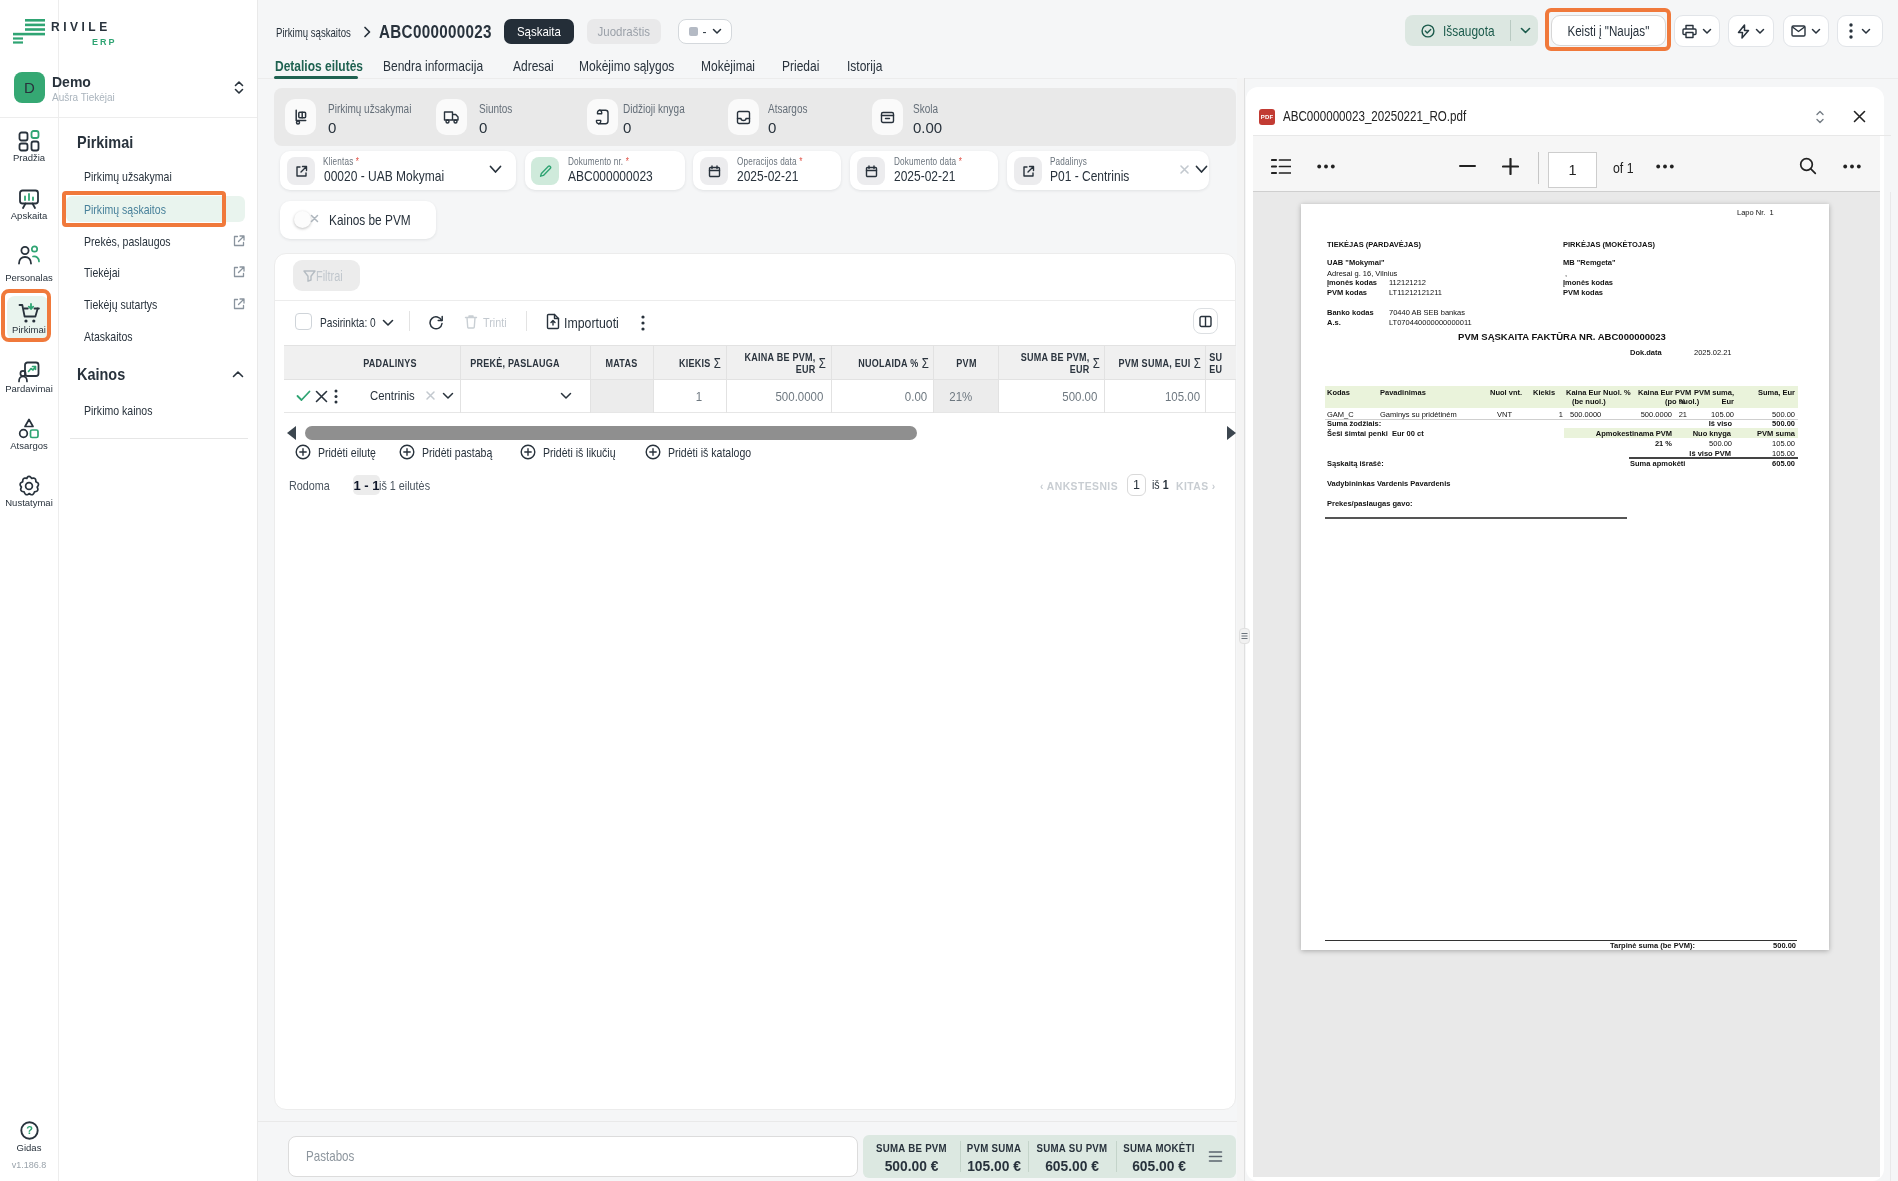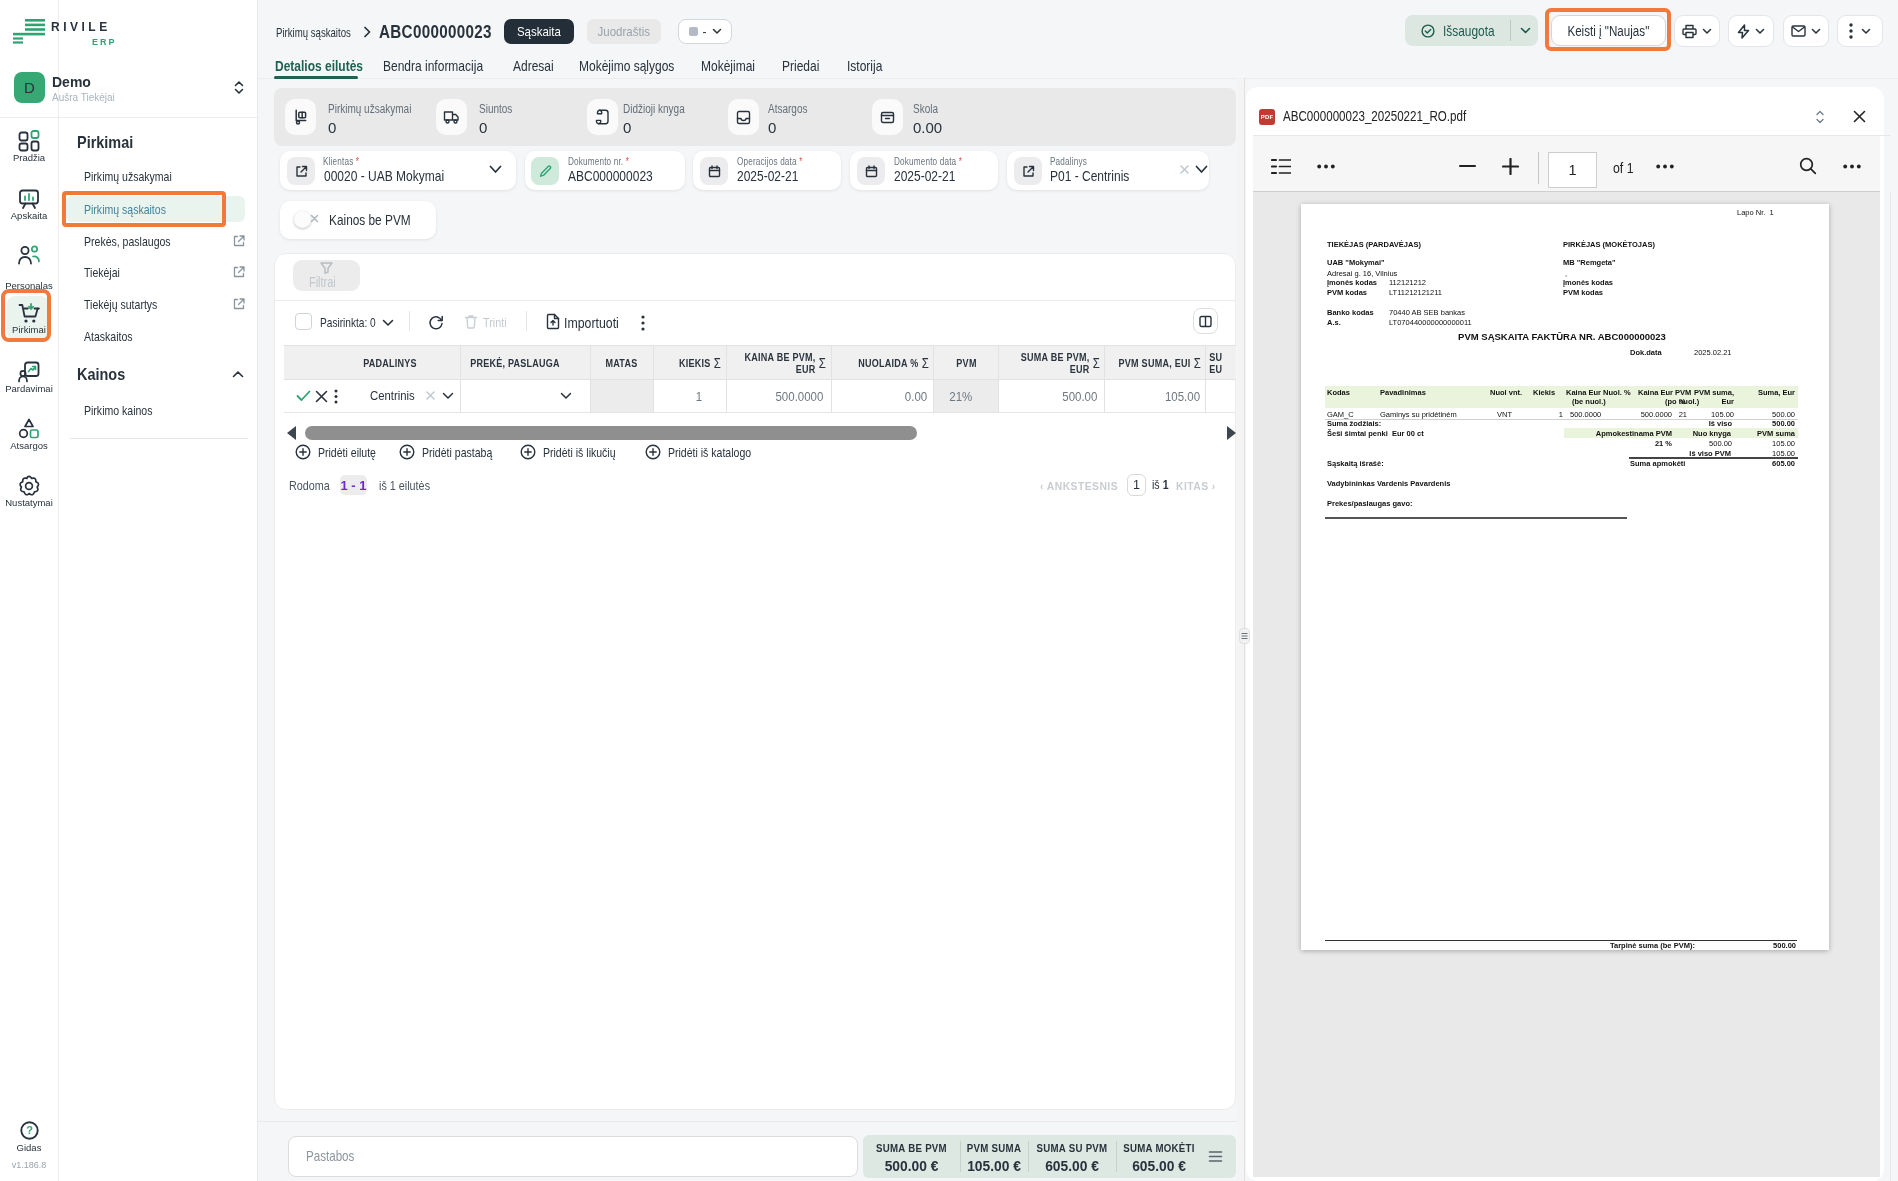--- a/index.html
+++ b/index.html
@@ -101,21 +101,21 @@
 <div class="railitem" style="top:244px;">
       <svg width="24" height="22" viewBox="0 0 24 22" style="margin:0 auto;">
  <g fill="none" stroke-linecap="round">
           <circle cx="8" cy="6.5" r="3.6" stroke="#28323c" stroke-width="1.8"></circle>
  <path d="M2 19.5 c0-4.2 2.6-6.5 6-6.5 s6 2.3 6 6.5" stroke="#28323c" stroke-width="1.8"></path>
  <circle cx="17.5" cy="5" r="2.7" stroke="#2fa473" stroke-width="1.7"></circle>
  <path d="M16 12.5 c3.4-.6 6 1.6 6 5" stroke="#2fa473" stroke-width="1.7"></path>
         </g>
       </svg>
     </div>
-<div class="raillabel" style="top:272px;margin-top:8px;">Personalas</div>
+<div class="raillabel" style="top:272px;">Personalas</div>
 
 <div class="abs" style="left:7px;top:296px;width:42px;height:44px;background:#e9f4ee;border-radius:8px;"></div>
 <div class="abs" style="left:1px;top:289px;width:50px;height:53px;border:4px solid #f0793b;border-radius:8px;box-sizing:border-box;"></div>
 <div class="railitem" style="top:303px;">
       <svg width="23" height="21" viewBox="0 0 23 21" style="margin:0 auto;">
  <g fill="none" stroke-linecap="round" stroke-linejoin="round">
  <path d="M1.5 2 h2.8 l2.3 11.5 h10.8 l2.3 -8" stroke="#28323c" stroke-width="1.8"></path>
  <path d="M6.3 5.5 h3.5 M16.5 5.5 h4.4" stroke="#28323c" stroke-width="1.8"></path>
  <path d="M13 1 v4.5 M10.8 3.6 L13 6 l2.2-2.4" stroke="#2fa473" stroke-width="1.8"></path>
  <circle cx="8" cy="18" r="1.6" fill="#28323c" stroke="none"></circle>
@@ -435,21 +435,21 @@
 <div class="card" style="left:280px;top:201px;width:156px;height:38px;"></div>
 <div class="abs" style="left:294px;top:211px;width:17px;height:17px;border-radius:50%;background:#fcfcfc;box-shadow:0 1px 3px rgba(0,0,0,.25);"></div>
 <div class="abs" style="left:310px;top:214px;">
       <svg width="9" height="9" viewBox="0 0 9 9">
         <path d="M1.5 1.5 L7.5 7.5 M7.5 1.5 L1.5 7.5" fill="none" stroke="#aeb6bd" stroke-width="1.5" stroke-linecap="round"></path>
       </svg>
     </div>
 <div class="abs dark" style="left:329px;top:211px;font-size:15px;transform:scaleX(.79);transform-origin:0 50%;">Kainos be PVM</div>
 
 <div class="abs" style="left:274px;top:253px;width:962px;height:857px;background:#fff;border:1px solid #ececec;border-radius:12px;box-sizing:border-box;"></div>
-<div class="abs" style="left:293px;top:260px;width:67px;height:31px;background:#ececec;border-radius:9px;display:flex;align-items:center;justify-content:center;flex-direction:column;">
+<div class="abs" style="left:293px;top:260px;width:67px;height:31px;background:#ececec;border-radius:9px;display:flex;align-items:center;justify-content:center;">
   <svg width="13" height="12" viewBox="0 0 13 12">
         <path d="M1 1 h11 L8 6.2 V10 L5 11.2 V6.2 z" fill="none" stroke="#b5bcc2" stroke-width="1.4" stroke-linejoin="round"></path>
       </svg>
   <span style="font-size:14px;color:#c1c7cd;display:inline-block;transform:scaleX(.78);transform-origin:0 50%;">Filtrai</span>
 </div>
 <div class="abs" style="left:275px;top:300px;width:960px;height:1px;background:#ececec;"></div>
 
 <div class="abs" style="left:295px;top:313px;width:17px;height:17px;border:1.5px solid #cfd4d9;border-radius:4px;background:#fff;box-sizing:border-box;"></div>
 <div class="abs dark" style="left:320px;top:315px;font-size:13.5px;transform:scaleX(.75);transform-origin:0 50%;">Pasirinkta: 0</div>
 <div class="abs" style="left:382px;top:319px;">
@@ -606,21 +606,21 @@
     </div>
 <div class="addbtn" style="left:645px;top:444px;">
       <svg width="16" height="16" viewBox="0 0 16 16">
         <circle cx="8" cy="8" r="6.8" fill="none" stroke="#28323c" stroke-width="1.4"></circle>
         <path d="M8 4.8 V11.2 M4.8 8 H11.2" stroke="#28323c" stroke-width="1.4" stroke-linecap="round"></path>
       </svg>
       <span class="ax">Pridėti iš katalogo</span>
     </div>
 
 <div class="abs" style="left:289px;top:478px;font-size:13.5px;color:#4a545e;transform:scaleX(.8);transform-origin:0 50%;">Rodoma</div>
-<div class="abs" style="left:340px;top:475px;width:27px;height:20px;background:#ececec;border-radius:5px;display:flex;align-items:center;justify-content:center;font-size:13px;font-weight:bold;color:#6d28d9;">1 - 1</div>
+<div class="abs" style="left:353px;top:475px;width:27px;height:20px;background:#ececec;border-radius:5px;display:flex;align-items:center;justify-content:center;font-size:13px;font-weight:bold;color:#0f172a;">1 - 1</div>
 <div class="abs" style="left:379px;top:478px;font-size:13.5px;color:#4a545e;transform:scaleX(.8);transform-origin:0 50%;">iš 1 eilutės</div>
 <div class="abs" style="left:1040px;top:480px;font-size:11.5px;font-weight:bold;color:#c8cdd2;letter-spacing:.5px;transform:scaleX(.9);transform-origin:0 50%;">‹ ANKSTESNIS</div>
 <div class="abs" style="left:1127px;top:474px;width:19px;height:22px;background:#fff;border:1px solid #d9d9d9;border-radius:6px;box-sizing:border-box;display:flex;align-items:center;justify-content:center;font-size:12.5px;color:#28323c;">1</div>
 <div class="abs" style="left:1152px;top:478px;font-size:12.5px;color:#28323c;transform:scaleX(.85);transform-origin:0 50%;">iš <b>1</b></div>
 <div class="abs" style="left:1176px;top:480px;font-size:11.5px;font-weight:bold;color:#c8cdd2;letter-spacing:.5px;transform:scaleX(.9);transform-origin:0 50%;">KITAS ›</div>
 
 <div class="abs" style="left:258px;top:1121px;width:982px;height:1px;background:#e9e9e9;"></div>
 <div class="abs" style="left:288px;top:1136px;width:570px;height:41px;background:#fff;border:1px solid #dcdcdc;border-radius:8px;box-sizing:border-box;"></div>
 <div class="abs" style="left:306px;top:1148px;font-size:14.5px;color:#8d969e;transform:scaleX(.8);transform-origin:0 50%;">Pastabos</div>
 <div class="abs" style="left:863px;top:1135px;width:373px;height:43px;background:#dce8e1;border-radius:6px;"></div>

